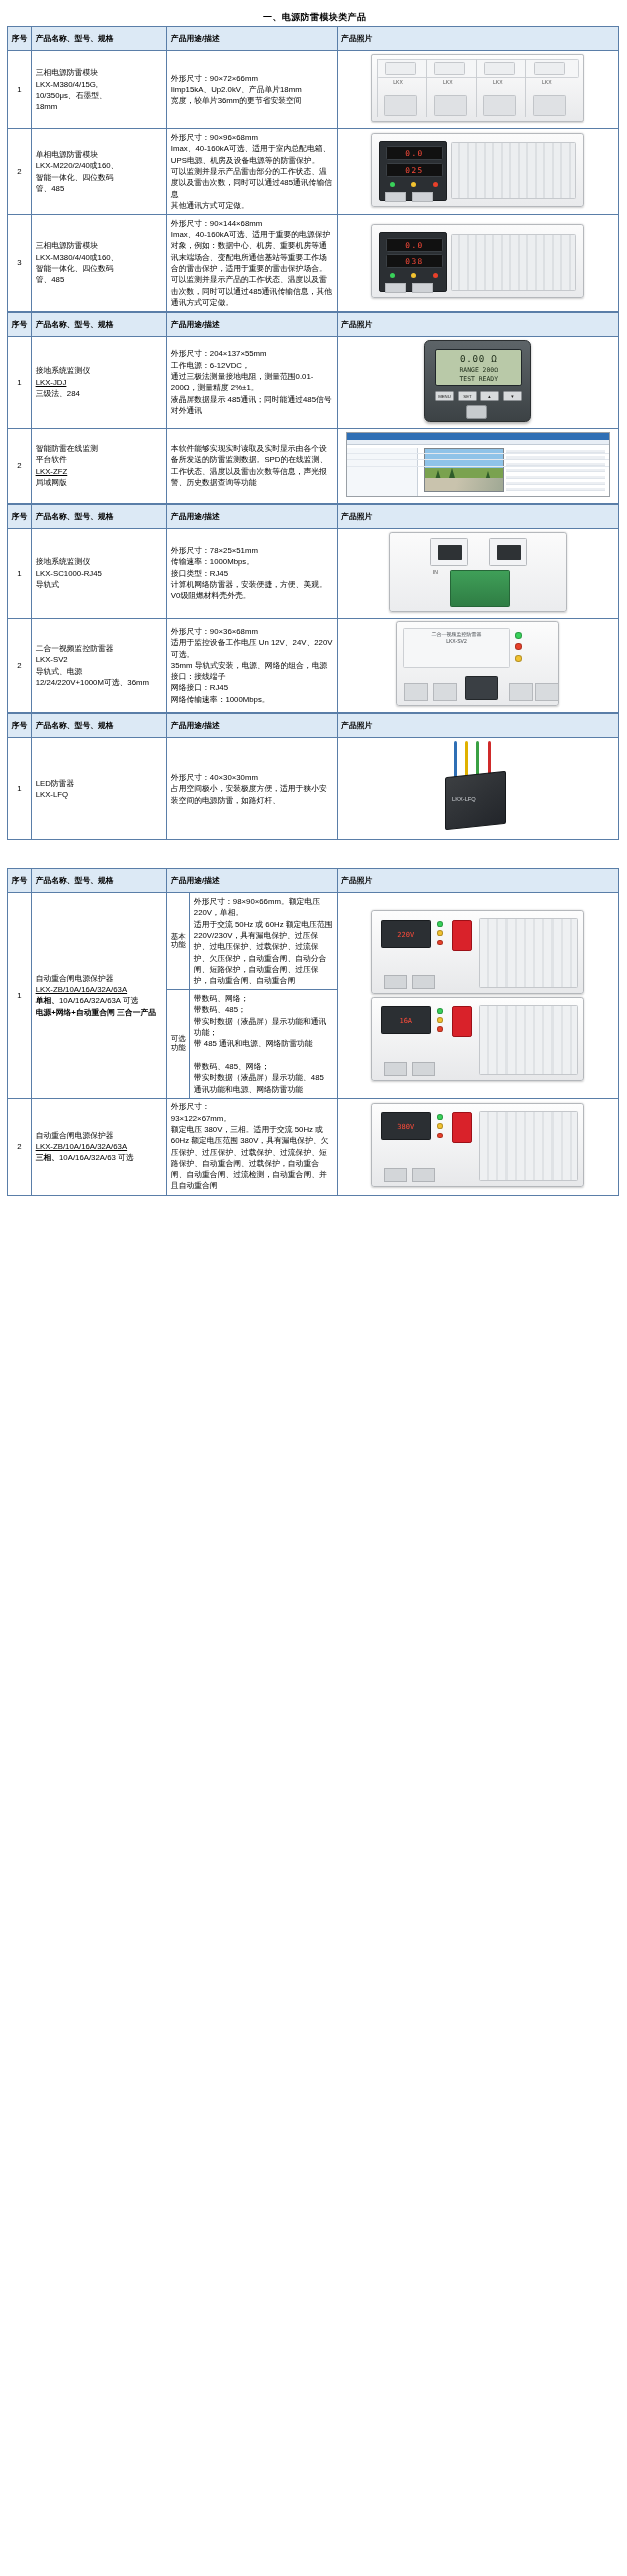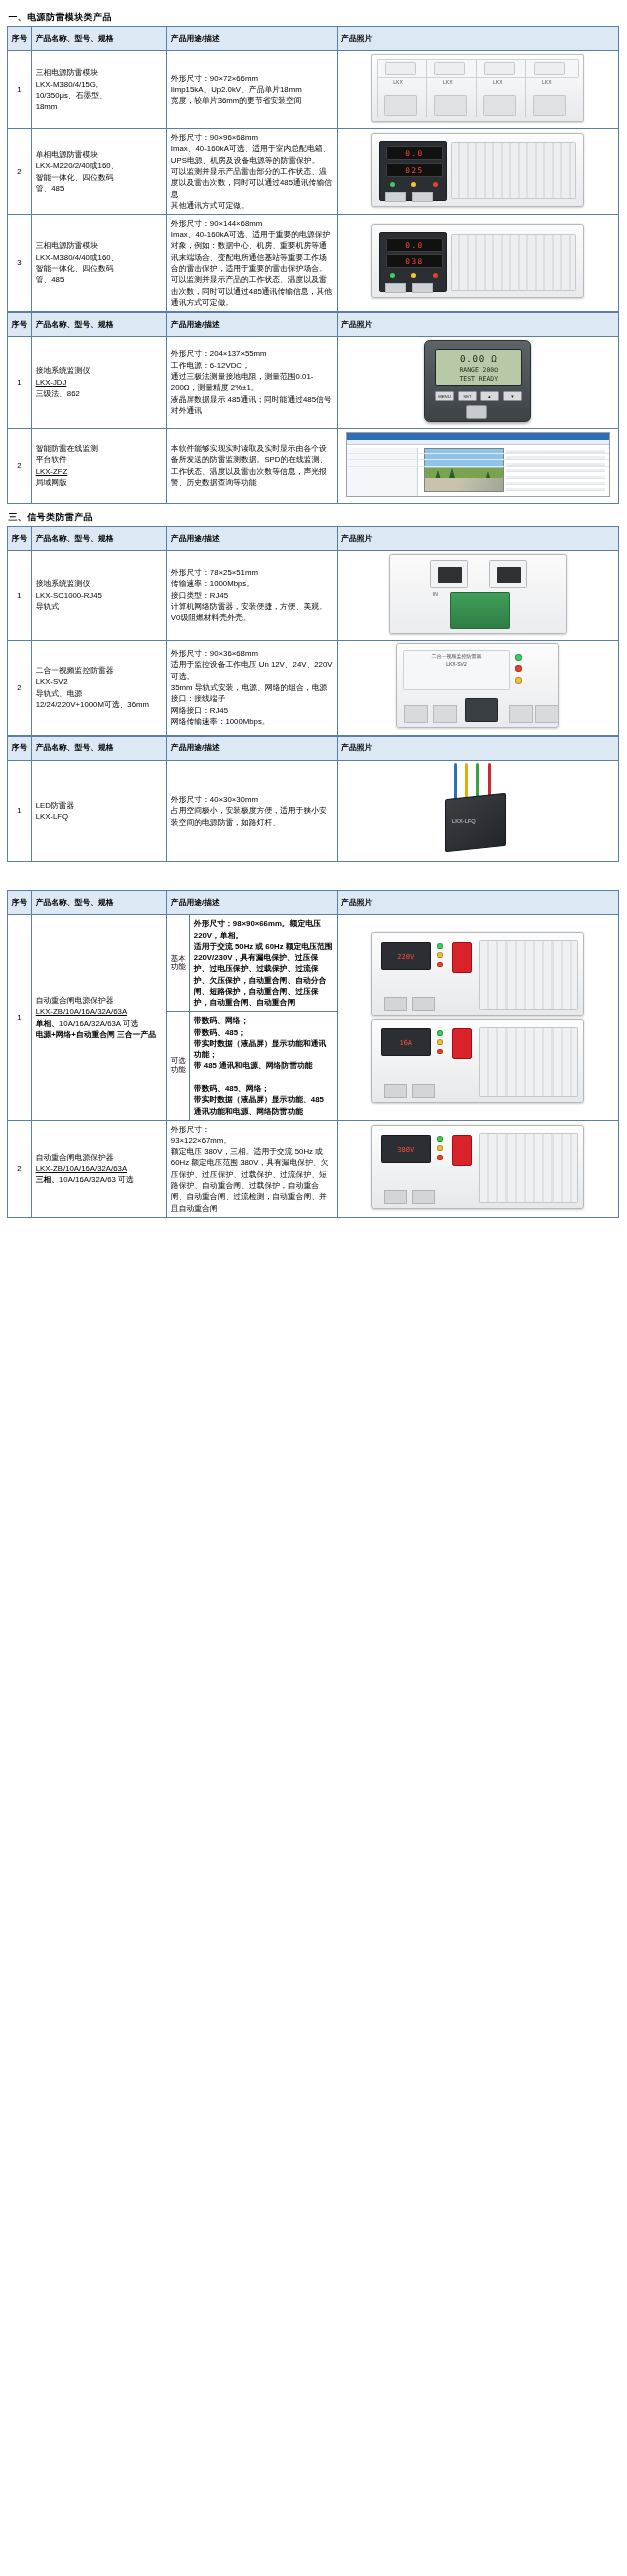--- a/index.html
+++ b/index.html
@@ -11,20 +11,21 @@
     font-size: 7.8px;
     color: #000;
     width: 628px;
   }
   .page { width: 628px; padding: 4.3px 7px 0 7px; }
   .section-title {
     font-size: 9px;
     font-weight: bold;
     margin: 7px 0 2.1px 1.4px;
     letter-spacing: 0.4px;
+    text-align: center;
   }
   table.tbl {
     border-collapse: collapse;
     width: 612px;
     table-layout: fixed;
     border: 0.7px solid #5a7ea8;
   }
   table.tbl td, table.tbl th {
     border: 0.7px solid #5a7ea8;
     vertical-align: middle;
@@ -50,21 +51,21 @@
   .b { font-weight: bold; }
   .desc-cell-flex { padding: 0 !important; }
   .desc-row { display: flex; border-bottom: 0.7px solid #5a7ea8; }
   .desc-row:last-child { border-bottom: none; }
   .desc-row .lbl {
     width: 23px; flex: 0 0 23px;
     border-right: 0.7px solid #5a7ea8;
     display: flex; align-items: center; justify-content: center;
     text-align: center; font-size: 7.5px; line-height: 1.15; padding: 2.1px 0.7px;
   }
-  .desc-row .bodytxt { padding: 2.8px 3.6px; flex: 1 1 auto; font-weight: bold; }
+  .desc-row .bodytxt { padding: 2.8px 3.6px; flex: 1 1 auto; }
   .spacer { height: 28px; }
 
   
   .dev { display: inline-block; position: relative; }
 
   
   .din4 {
     width: 213px; height: 68px;
     background: linear-gradient(#fdfdfd, #e8e9eb);
     border: 0.7px solid #b9bcc0; border-radius: 2.1px;
@@ -388,21 +389,21 @@
         <td>产品用途/描述</td>
         <td>产品照片</td>
       </tr>
     </thead>
     <tbody>
       <tr>
         <td class="num">1</td>
         <td class="name">
           <div style="white-space:pre-line">接地系统监测仪</div>
           <div class="u">LKX-JDJ</div>
-          <div>三级法、862</div>
+          <div>三级法、284</div>
         </td>
         <td class="desc" style="white-space:pre-line">外形尺寸：204×137×55mm
 工作电源：6-12VDC，
 通过三极法测量接地电阻，测量范围0.01-200Ω，测量精度 2%±1。
 液晶屏数据显示 485通讯；同时能通过485信号对外通讯</td>
         <td class="pic">
           <div class="dev tester">
             <div class="screen">
               <div class="scrline">0.00&nbsp;Ω</div>
               <div>RANGE 200Ω</div>
@@ -444,21 +445,20 @@
             <div class="rowline" style="top:36px"></div>
             <div class="rowline" style="top:43px"></div>
             <div class="rowline" style="top:49px"></div>
             <div class="rowline" style="top:55px"></div>
           </div>
         </td>
       </tr>
     </tbody>
   </table>
 
-  <div class="section-title">三、信号类防雷产品</div>
   <table class="tbl">
     <colgroup>
         <col class="c-no">
         <col class="c-name">
         <col class="c-desc">
         <col class="c-pic">
       </colgroup>
     <thead>
       <tr>
         <td>序号</td>

